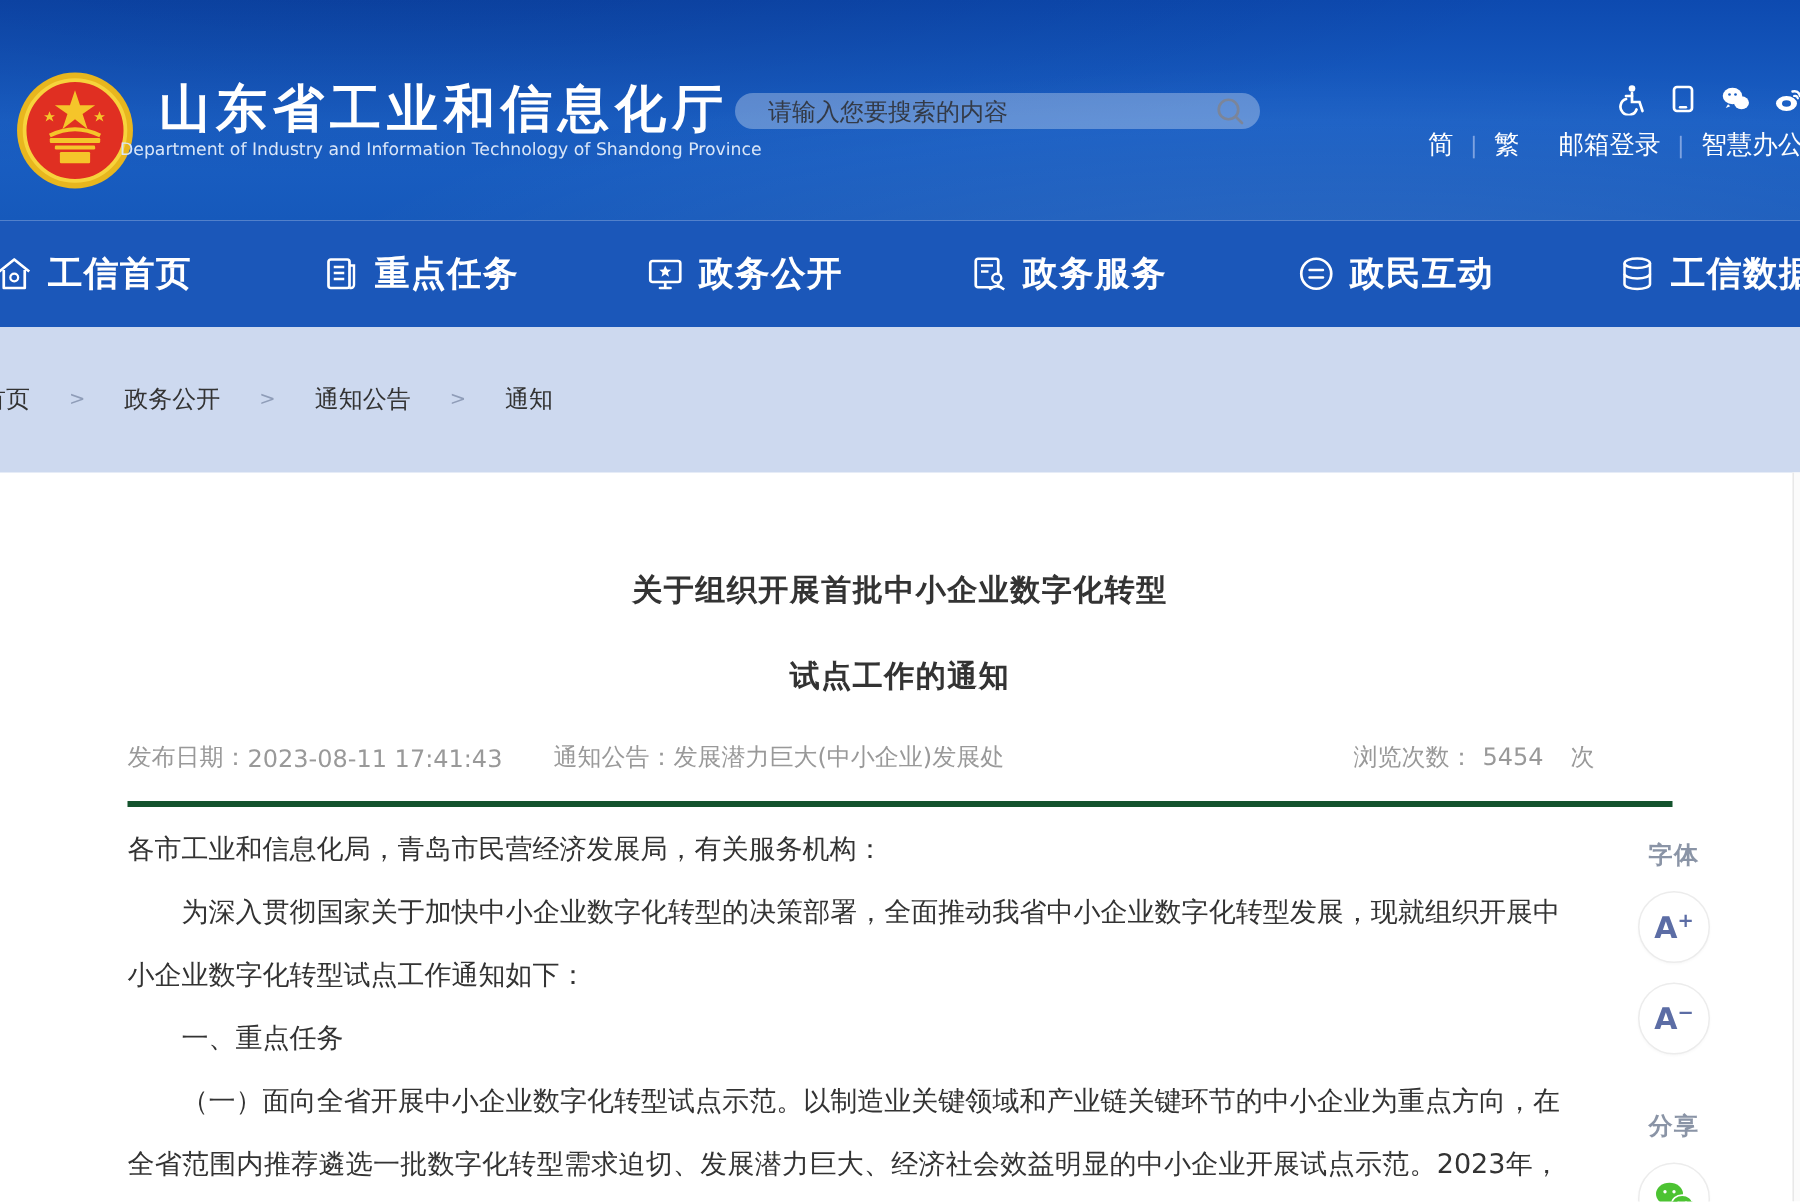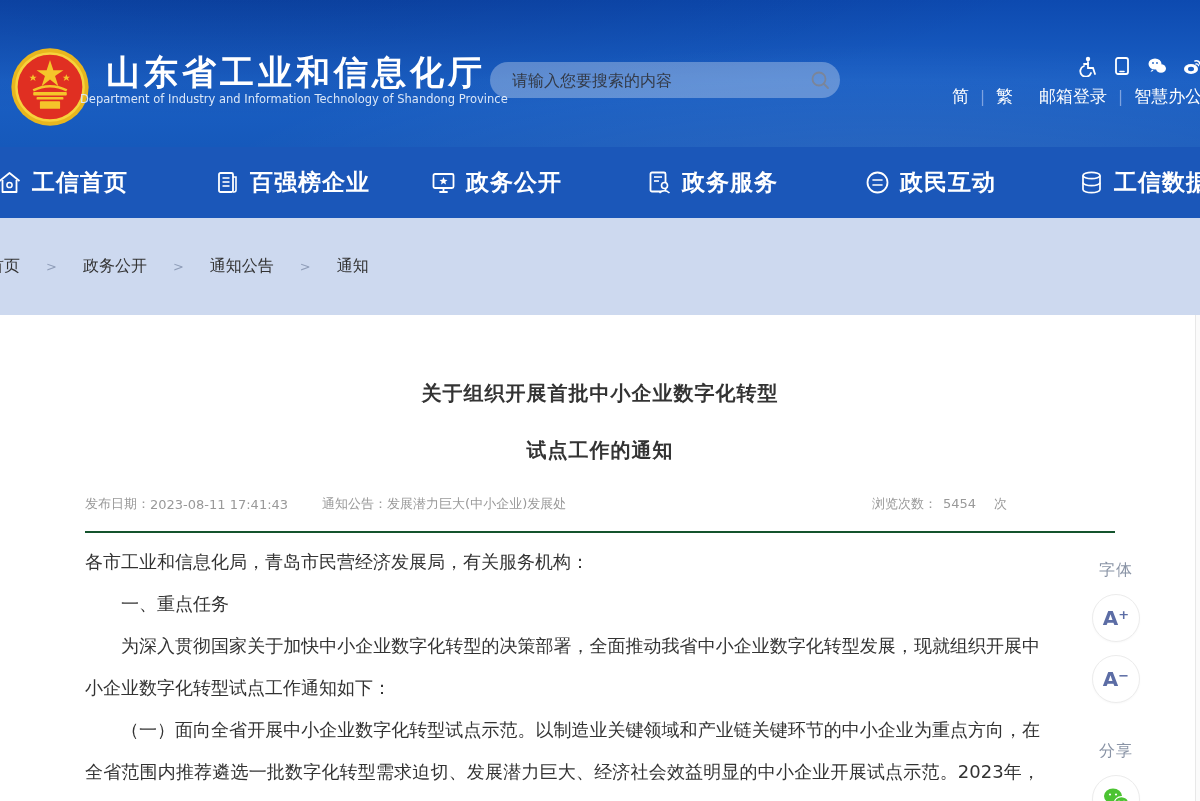--- a/index.html
+++ b/index.html
@@ -11,21 +11,21 @@
     background:
       radial-gradient(ellipse at 75% 130%, rgba(255,255,255,0.10), rgba(255,255,255,0) 55%),
       radial-gradient(ellipse at 20% -30%, rgba(0,0,40,0.18), rgba(0,0,0,0) 60%),
       linear-gradient(180deg,#0d4ab0 0%, #1a5fc4 55%, #1659bb 100%);
     overflow:hidden; }
   .emblem { position:absolute; left:8px; top:45px; width:84px; height:84px; }
   .site-title { position:absolute; left:78px; top:50px; color:#fff; font-size:34px;
     font-weight:bold; letter-spacing:4px; white-space:nowrap;margin-left:28px; }
   .site-sub { position:absolute; left:80px; top:92px; color:#d9e6f8; font-size:11.5px; white-space:nowrap; }
 
-  .search-pill { position:absolute; left:490px; top:62px; width:350px; height:36px;
+  .search-pill { position:absolute; left:490px; top:62px; width:350px; height:24px;
     background:rgba(255,255,255,0.30); border-radius:21px; display:flex; align-items:center; }
   .search-pill input { flex:1; background:transparent; border:none; outline:none;
     padding:0 10px 0 22px; font-size:16px; color:#2e3440;
     font-family:"DejaVu Sans","Liberation Sans",sans-serif; }
   .search-pill input::placeholder { color:#333a47; opacity:1; }
   .search-btn { width:40px; height:40px; border:none; background:transparent; cursor:pointer;
     display:flex; align-items:center; justify-content:center; }
 
   .top-icons { position:absolute; left:1076px; top:55px; display:flex; gap:13px; }
   .top-icons .ic { width:22px; height:22px; display:inline-flex; }
@@ -43,33 +43,33 @@
   
   .breadcrumb-bar { height:97px; background:#cdd9ef; display:flex; align-items:center; }
   .breadcrumb { display:flex; align-items:center; margin-left:-12px; font-size:16px; color:#333; }
   .breadcrumb .crumb { cursor:pointer; }
   .breadcrumb .bsep { color:#8f9db8; font-size:13px; margin:0 26px; }
 
   
   .content { position:relative; background:#fff; }
   .article-title { text-align:center; font-size:20px; line-height:57px; font-weight:bold;
     color:#333; margin-top:50px; letter-spacing:1px; }
-  .meta { margin:16px 85px 0 85px; padding-bottom:18px; border-bottom:2px solid #14532d;
-    font-size:13px; color:#999; display:flex; align-items:center; }
+  .meta { margin:16px 85px 0 85px; padding-bottom:18px; border-bottom:4px solid #14532d;
+    font-size:16px; color:#999; display:flex; align-items:center; }
   .meta .m-gap { width:34px; }
-  .meta .m-right { margin-left:auto; margin-right:108px; }
+  .meta .m-right { margin-left:auto; margin-right:52px; }
   .meta .views-num { margin:0 18px 0 6px; }
   .article-body { padding:8px 160px 0 85px; font-size:18px; line-height:42px; color:#333;
     text-align:justify; }
   .article-body p { margin:0; }
   .article-body p.indent { text-indent:2em; }
 
   
   .tools { position:absolute; left:1086px; top:560px; width:60px; text-align:center; }
-  .tool-label { color:#8a94a6; font-size:16px; letter-spacing:1px; }
+  .tool-label { color:#8a94a6; font-size:16px; letter-spacing:1px;font-weight:bold; }
   .tool-circle { width:48px; height:48px; border:1px solid #ececec; border-radius:50%;
     background:#fff; margin:13px auto 0; display:flex; align-items:center; justify-content:center;
     color:#5c6da5; font-weight:bold; font-size:20px; cursor:pointer; box-shadow:0 1px 2px rgba(0,0,0,0.03); }
   .tool-circle sup { font-size:13px; margin-top:-8px; }
   .share-label { margin-top:38px; }
 
   .edge-line { position:absolute; left:1195px; top:315px; height:486px; width:5px;
     background:#fbfbfb; border-left:1px solid #e8e8e8; }
 </style>
 </head>
@@ -160,21 +160,21 @@
   </div>
 
   <div class="nav-item" style="left:214px" data-interactable="true">
     <svg data-interactable="false" width="27" height="27" viewBox="0 0 27 27">
       <rect x="5" y="4" width="14" height="19" rx="1.5" fill="none" stroke="#fff" stroke-width="1.8"></rect>
       <path d="M19 8 h3 v13 a2 2 0 0 1 -2 2 h-1" fill="none" stroke="#fff" stroke-width="1.6"></path>
       <line x1="8.5" y1="9" x2="15.5" y2="9" stroke="#fff" stroke-width="1.6"></line>
       <line x1="8.5" y1="13" x2="15.5" y2="13" stroke="#fff" stroke-width="1.6"></line>
       <line x1="8.5" y1="17" x2="15.5" y2="17" stroke="#fff" stroke-width="1.6"></line>
     </svg>
-    <span data-interactable="false">百强榜企业</span>
+    <span data-interactable="false">重点任务</span>
   </div>
 
   <div class="nav-item" style="left:430px" data-interactable="true">
     <svg data-interactable="false" width="27" height="27" viewBox="0 0 27 27">
       <rect x="3.5" y="5" width="20" height="14" rx="1.5" fill="none" stroke="#fff" stroke-width="1.8"></rect>
       <polygon points="13.5,8 14.7,10.7 17.5,10.9 15.3,12.7 16,15.5 13.5,13.9 11,15.5 11.7,12.7 9.5,10.9 12.3,10.7" fill="#fff"></polygon>
       <line x1="10" y1="23" x2="17" y2="23" stroke="#fff" stroke-width="1.8" stroke-linecap="round"></line>
       <line x1="13.5" y1="19" x2="13.5" y2="23" stroke="#fff" stroke-width="1.8"></line>
     </svg>
     <span data-interactable="false">政务公开</span>
@@ -234,22 +234,22 @@
     <span class="m-gap"></span>
     <span data-interactable="false">通知公告：</span>
     <span data-interactable="false">发展潜力巨大(中小企业)发展处</span>
     <span class="m-right" data-interactable="false">
       <span data-interactable="false">浏览次数：</span><span class="views-num" data-interactable="false">5454</span><span data-interactable="false">次</span>
     </span>
   </div>
 
   <div class="article-body" data-interactable="false">
     <p data-interactable="false">各市工业和信息化局，青岛市民营经济发展局，有关服务机构：</p>
+    <p class="indent" data-interactable="false">为深入贯彻国家关于加快中小企业数字化转型的决策部署，全面推动我省中小企业数字化转型发展，现就组织开展中小企业数字化转型试点工作通知如下：</p>
     <p class="indent" data-interactable="false">一、重点任务</p>
-    <p class="indent" data-interactable="false">为深入贯彻国家关于加快中小企业数字化转型的决策部署，全面推动我省中小企业数字化转型发展，现就组织开展中小企业数字化转型试点工作通知如下：</p>
     <p class="indent" data-interactable="false">（一）面向全省开展中小企业数字化转型试点示范。以制造业关键领域和产业链关键环节的中小企业为重点方向，在全省范围内推荐遴选一批数字化转型需求迫切、发展潜力巨大、经济社会效益明显的中小企业开展试点示范。2023年，重点推动100家专精特新“小巨人”、国家级制造业单项冠军、“挂帅出征”百强榜企业，以及有强烈意愿的重点产业链、特色产业集群等率先开展数字化转型试点，培育一批数字化转型示范标杆。</p>
   </div>
 </div>
 
 <div class="edge-line" data-interactable="true"></div>
 
 <div class="tools" data-interactable="false">
   <div class="tool-label" data-interactable="false">字体</div>
   <div class="tool-circle" data-interactable="true">
     <span data-interactable="false">A</span>

